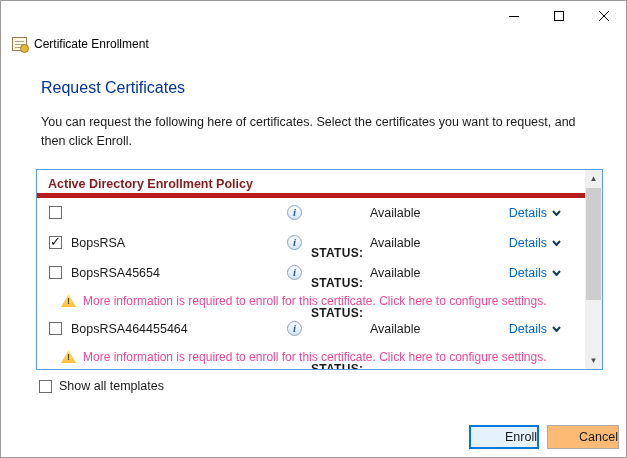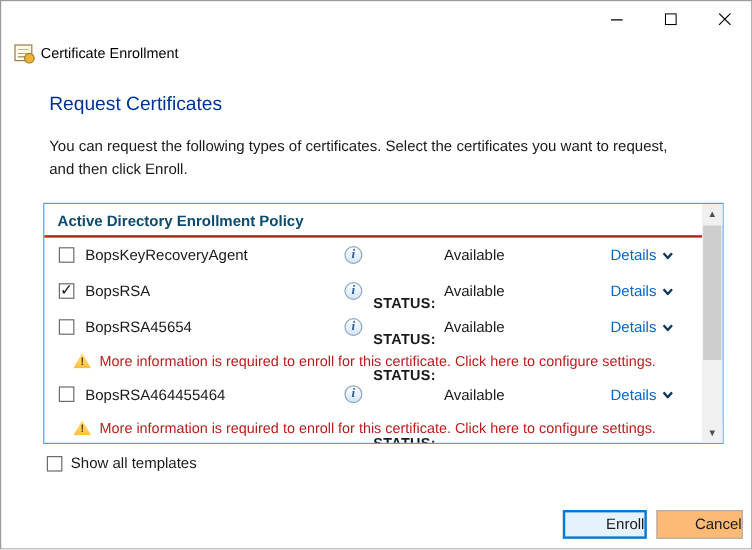--- a/index.html
+++ b/index.html
@@ -22,22 +22,22 @@
     background: repeating-linear-gradient(#b0a27e 0 1px, transparent 1px 3px); }
   .cert-icon::after { content:""; position:absolute; right:-3px; bottom:-3px; width:7px; height:7px;
     border-radius:50%; background:#e8b53a; border:1px solid #a87f1d; }
 
   
   .heading { position: absolute; left: 40px; top: 78px; font-size: 16px; color: #003399; }
   .desc { position: absolute; left: 40px; top: 112px; width: 535px; font-size: 12.5px; line-height: 1.5; color: #1a1a1a; }
 
   
   .listbox { position: absolute; left: 35px; top: 168px; width: 567px; height: 201px; border: 1px solid #569de5; background: #fff; }
-  .list-header { position: absolute; left: 0; top: 0; right: 17px; height: 28px; border-bottom: 2px solid #b91c1c;
-    font-weight: bold; font-size: 12.5px; color: #0c4a6e; padding: 7px 0 0 11px; }
+  .list-header { position: absolute; left: 0; top: 0; right: 17px; height: 28px; border-bottom: 5px solid #b91c1c;
+    font-weight: bold; font-size: 12.5px; color: #7f1d1d; padding: 7px 0 0 11px; }
   .rows { position: absolute; left: 0; top: 28px; right: 17px; bottom: 0; overflow: hidden; }
 
   .row { position: relative; height: 30px; }
   .row-warning { position: relative; height: 26px; }
 
   .cbx { position: absolute; left: 12px; top: 8px; width: 13px; height: 13px; border: 1px solid #6b6b6b; background: #fff; cursor: pointer; }
   .cbx.checked::after { content: "\2713"; position: absolute; left: 0; top: -3px; font-size: 13px; font-weight: bold; color: #111; }
 
   .tpl-name { position: absolute; left: 34px; top: 8px; font-size: 12.5px; color: #1a1a1a; }
 
@@ -49,21 +49,21 @@
   .status-label { position: absolute; left: 274px; top: 8px; font-size: 12px; font-weight: bold; color: #1a1a1a; letter-spacing: .3px; margin-top: 40px; }
   .status-value { position: absolute; left: 333px; top: 8px; font-size: 12.5px; color: #1a1a1a; text-align: right; }
 
   .details-link { position: absolute; right: 24px; top: 8px; font-size: 12.5px; color: #0066cc; display: flex; align-items: center; gap: 5px; cursor: pointer; padding-left: 48px; }
 
   .warn-icon { position: absolute; left: 24px; top: 6px; width: 15px; height: 13px; }
   .warn-icon::before { content:""; position:absolute; inset:0; background: linear-gradient(#ffe289, #fdbf3b);
     clip-path: polygon(50% 0, 100% 100%, 0 100%); }
   .warn-icon::after { content:"!"; position:absolute; left:0; right:0; top:2px; text-align:center;
     font-weight:bold; font-size:9px; color:#5a4500; }
-  .warn-text { position: absolute; left: 46px; top: 6px; font-size: 12px; color: #b91c1c; white-space: nowrap; cursor: pointer; }
+  .warn-text { position: absolute; left: 46px; top: 6px; font-size: 12px; color: #ec4899; white-space: nowrap; cursor: pointer; }
 
   
   .scrollbar { position: absolute; top: 0; right: 0; bottom: 0; width: 17px; background: #f0f0f0; }
   .sb-btn { position: absolute; left: 0; width: 17px; height: 17px; background: #f0f0f0; color: #505050;
     font-size: 8px; text-align: center; line-height: 17px; cursor: pointer; }
   .sb-up { top: 0; } .sb-up::after { content: "\25B2"; }
   .sb-down { bottom: 0; } .sb-down::after { content: "\25BC"; }
   .sb-thumb { position: absolute; left: 1px; top: 18px; width: 15px; height: 112px; background: #cdcdcd; cursor: pointer; }
 
   
@@ -96,30 +96,29 @@
         </svg>
     </div>
   </div>
 
   <div class="caption">
     <span class="cert-icon"></span>
     <span>Certificate Enrollment</span>
   </div>
 
   <div class="heading">Request Certificates</div>
-  <div class="desc">You can request the following types of certificates. Select the certificates you want to request, and then click Enroll.</div>
+  <div class="desc">You can request the following here of certificates. Select the certificates you want to request, and then click Enroll.</div>
 
   <div class="listbox">
     <div class="list-header">Active Directory Enrollment Policy</div>
 
     <div class="rows">
 
       <div class="row">
         <span class="cbx"></span>
-        <span class="tpl-name">BopsKeyRecoveryAgent</span>
         <span class="info-icon"></span>
         <span class="status-label">STATUS:</span>
         <span class="status-value">Available</span>
         <span class="details-link">
           <span>Details</span>
           <svg class="chevron" width="9" height="6">
               <polyline points="1,1 4.5,5 8,1" fill="none" stroke="#123a5e" stroke-width="2"></polyline>
             </svg>
         </span>
       </div>

